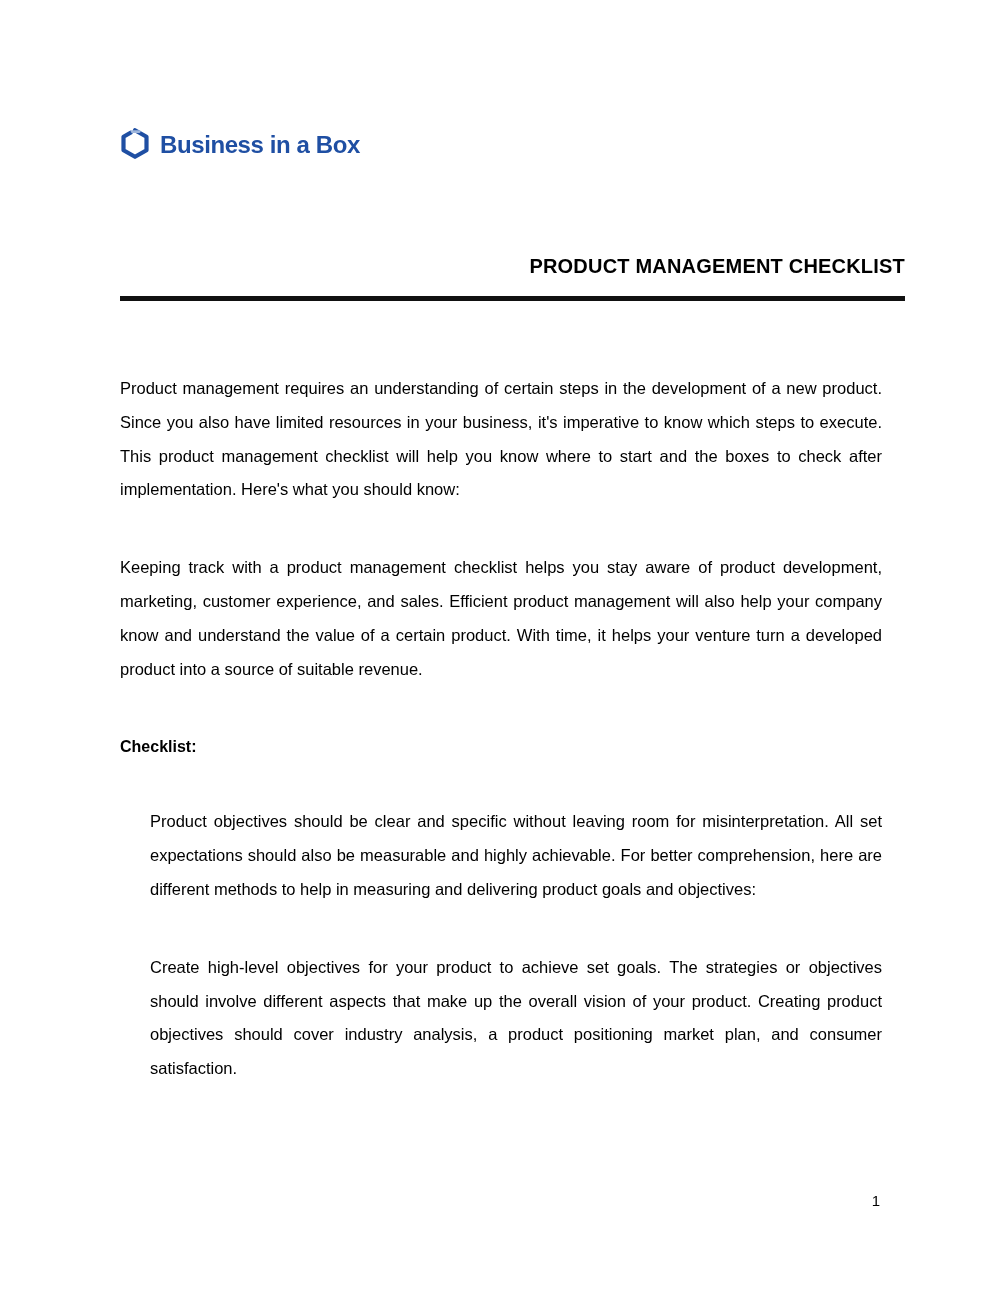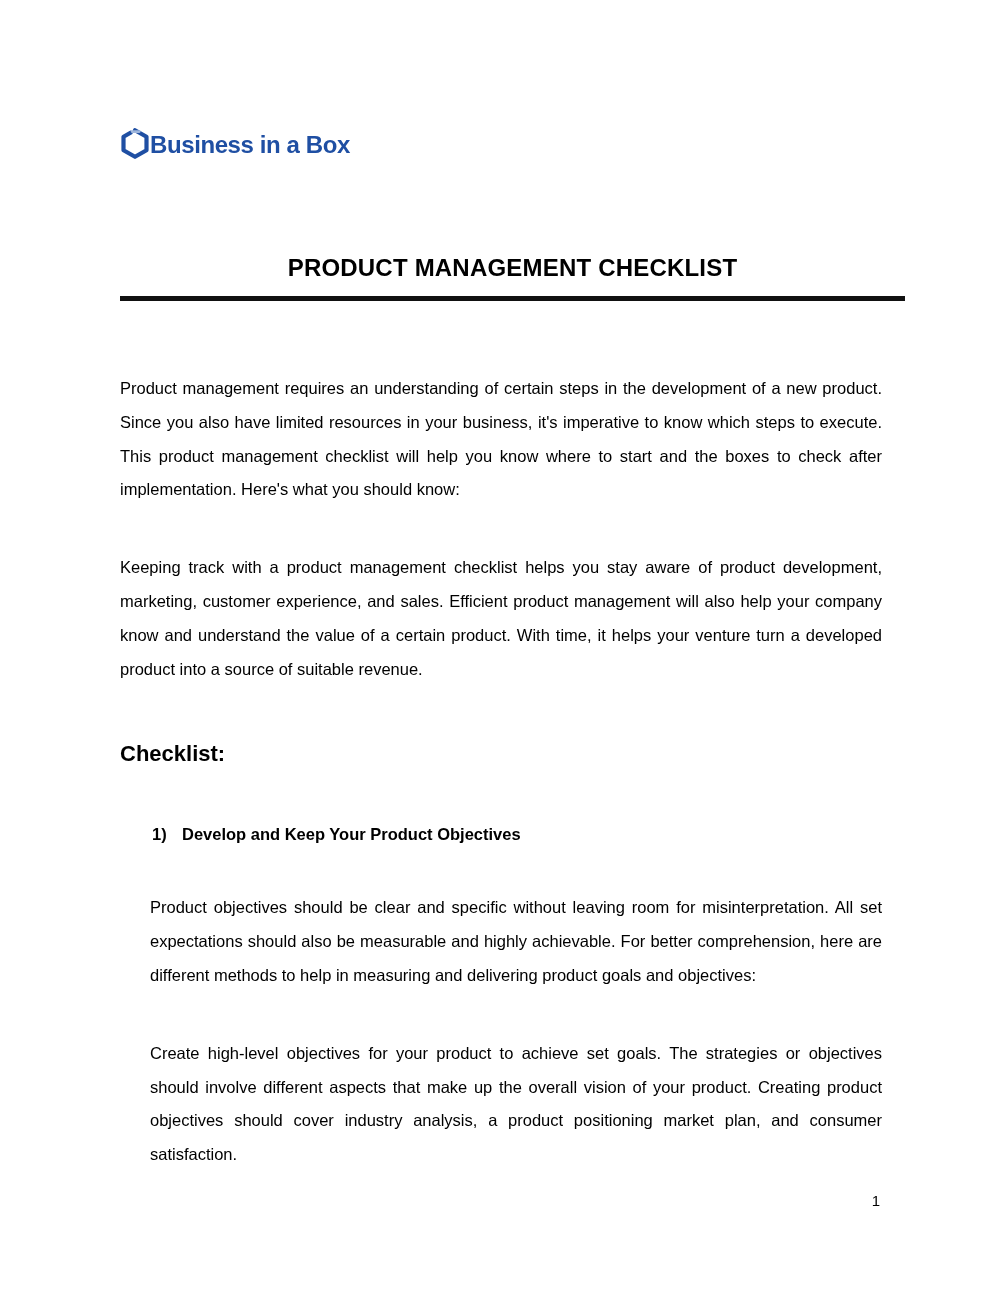--- a/index.html
+++ b/index.html
@@ -24,20 +24,21 @@
     overflow: hidden;
   }
 
   
   .logo-block {
     position: absolute;
     left: 120px;
     top: 128px;
     display: flex;
     align-items: center;
+    gap: 10px;
   }
   .logo-mark {
     width: 30px;
     height: 33px;
     display: block;
     flex: 0 0 auto;
   }
   .logo-text {
     font-family: "Liberation Sans", sans-serif;
     font-size: 24px;
@@ -47,22 +48,22 @@
     white-space: nowrap;
     line-height: 1;
   }
 
   
   .doc-title {
     position: absolute;
     left: 120px;
     top: 254px;
     width: 785px;
-    text-align: center;
-    font-size: 24px;
+    text-align: right;
+    font-size: 20px;
     font-weight: bold;
     letter-spacing: 0.2px;
     color: #000000;
     line-height: 1.2;
   }
   .title-rule {
     position: absolute;
     left: 120px;
     top: 296px;
     width: 785px;
@@ -81,21 +82,21 @@
     margin: 0 0 44px 0;
     font-size: 16.5px;
     line-height: 2.05;
     text-align: justify;
     color: #000000;
   }
   p.para:last-child { margin-bottom: 0; }
 
   .section-label {
     margin: 0 0 42px 0;
-    font-size: 22px;
+    font-size: 16px;
     font-weight: bold;
     line-height: 2.05;
     color: #000000;
   }
 
   .item-heading {
     margin: 0 0 40px 0;
     padding-left: 32px;
     font-size: 16.5px;
     font-weight: bold;
@@ -141,23 +142,20 @@
   <div class="title-rule"></div>
 
   <div class="body-col">
 
     <p class="para">Product management requires an understanding of certain steps in the development of a new product. Since you also have limited resources in your business, it's imperative to know which steps to execute. This product management checklist will help you know where to start and the boxes to check after implementation. Here's what you should know:</p>
 
     <p class="para">Keeping track with a product management checklist helps you stay aware of product development, marketing, customer experience, and sales. Efficient product management will also help your company know and understand the value of a certain product. With time, it helps your venture turn a developed product into a source of suitable revenue.</p>
 
     <p class="section-label">Checklist:</p>
 
-    <p class="item-heading">
-      <span class="num">1)</span><span>Develop and Keep Your Product Objectives</span>
-    </p>
 
     <p class="para indented">Product objectives should be clear and specific without leaving room for misinterpretation. All set expectations should also be measurable and highly achievable. For better comprehension, here are different methods to help in measuring and delivering product goals and objectives:</p>
 
     <p class="para indented">Create high-level objectives for your product to achieve set goals. The strategies or objectives should involve different aspects that make up the overall vision of your product. Creating product objectives should cover industry analysis, a product positioning market plan, and consumer satisfaction.</p>
 
   </div>
 
   <div class="page-number">1</div>
 
 </div>

